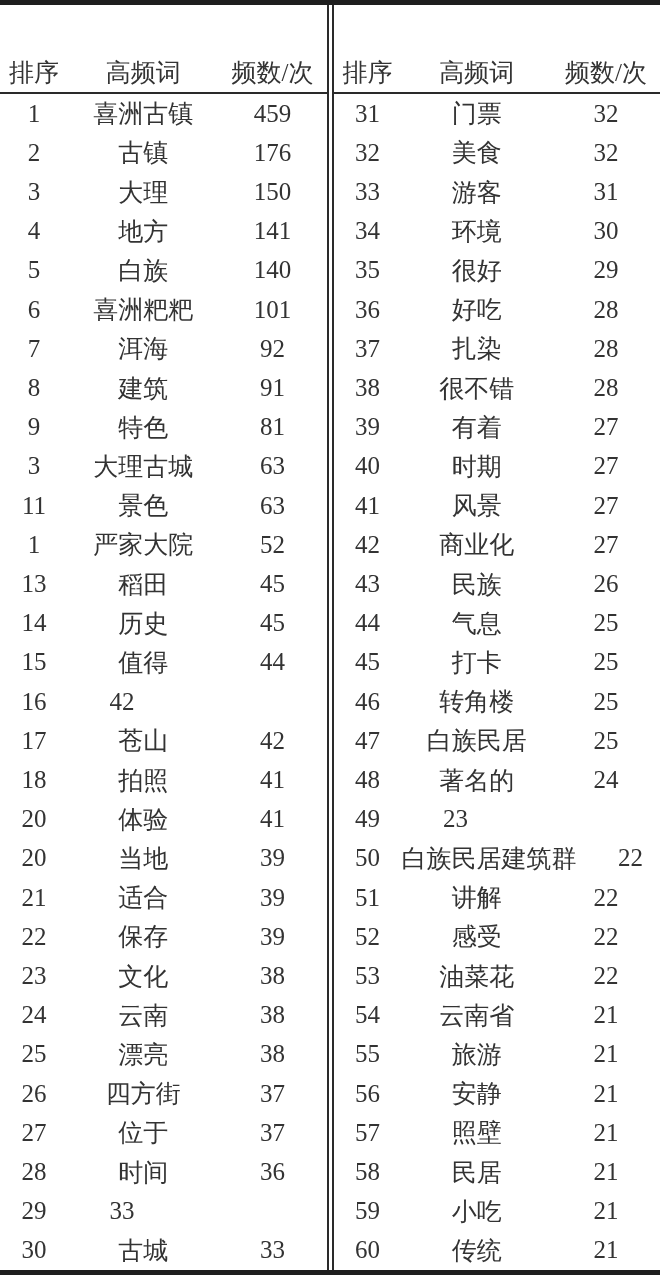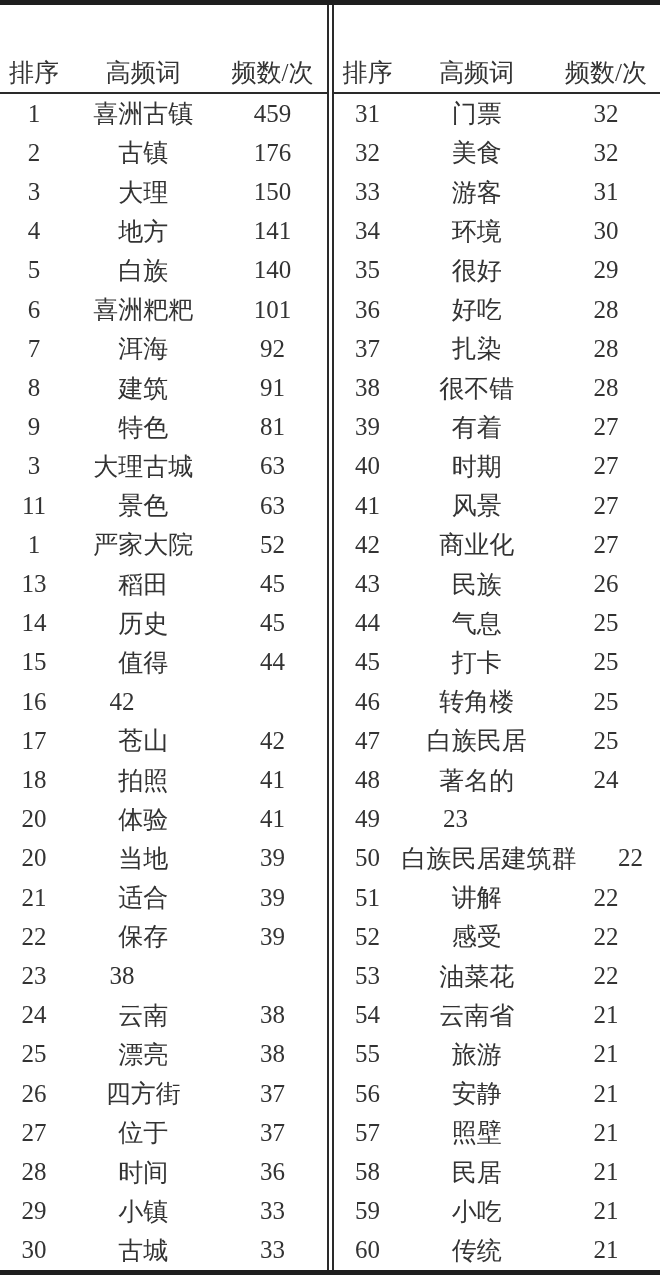--- a/index.html
+++ b/index.html
@@ -182,20 +182,21 @@
             <div class="cell word">适合</div>
             <div class="cell freq">39</div>
           </div>
           <div class="row">
             <div class="cell rank">22</div>
             <div class="cell word">保存</div>
             <div class="cell freq">39</div>
           </div>
           <div class="row">
             <div class="cell rank">23</div>
+            <div class="cell word">文化</div>
             <div class="cell freq">38</div>
           </div>
           <div class="row">
             <div class="cell rank">24</div>
             <div class="cell word">云南</div>
             <div class="cell freq">38</div>
           </div>
           <div class="row">
             <div class="cell rank">25</div>
             <div class="cell word">漂亮</div>
@@ -211,21 +212,20 @@
             <div class="cell word">位于</div>
             <div class="cell freq">37</div>
           </div>
           <div class="row">
             <div class="cell rank">28</div>
             <div class="cell word">时间</div>
             <div class="cell freq">36</div>
           </div>
           <div class="row">
             <div class="cell rank">29</div>
-            <div class="cell word">小镇</div>
             <div class="cell freq">33</div>
           </div>
           <div class="row">
             <div class="cell rank">30</div>
             <div class="cell word">古城</div>
             <div class="cell freq">33</div>
           </div>
         </div>
     </div>
 

